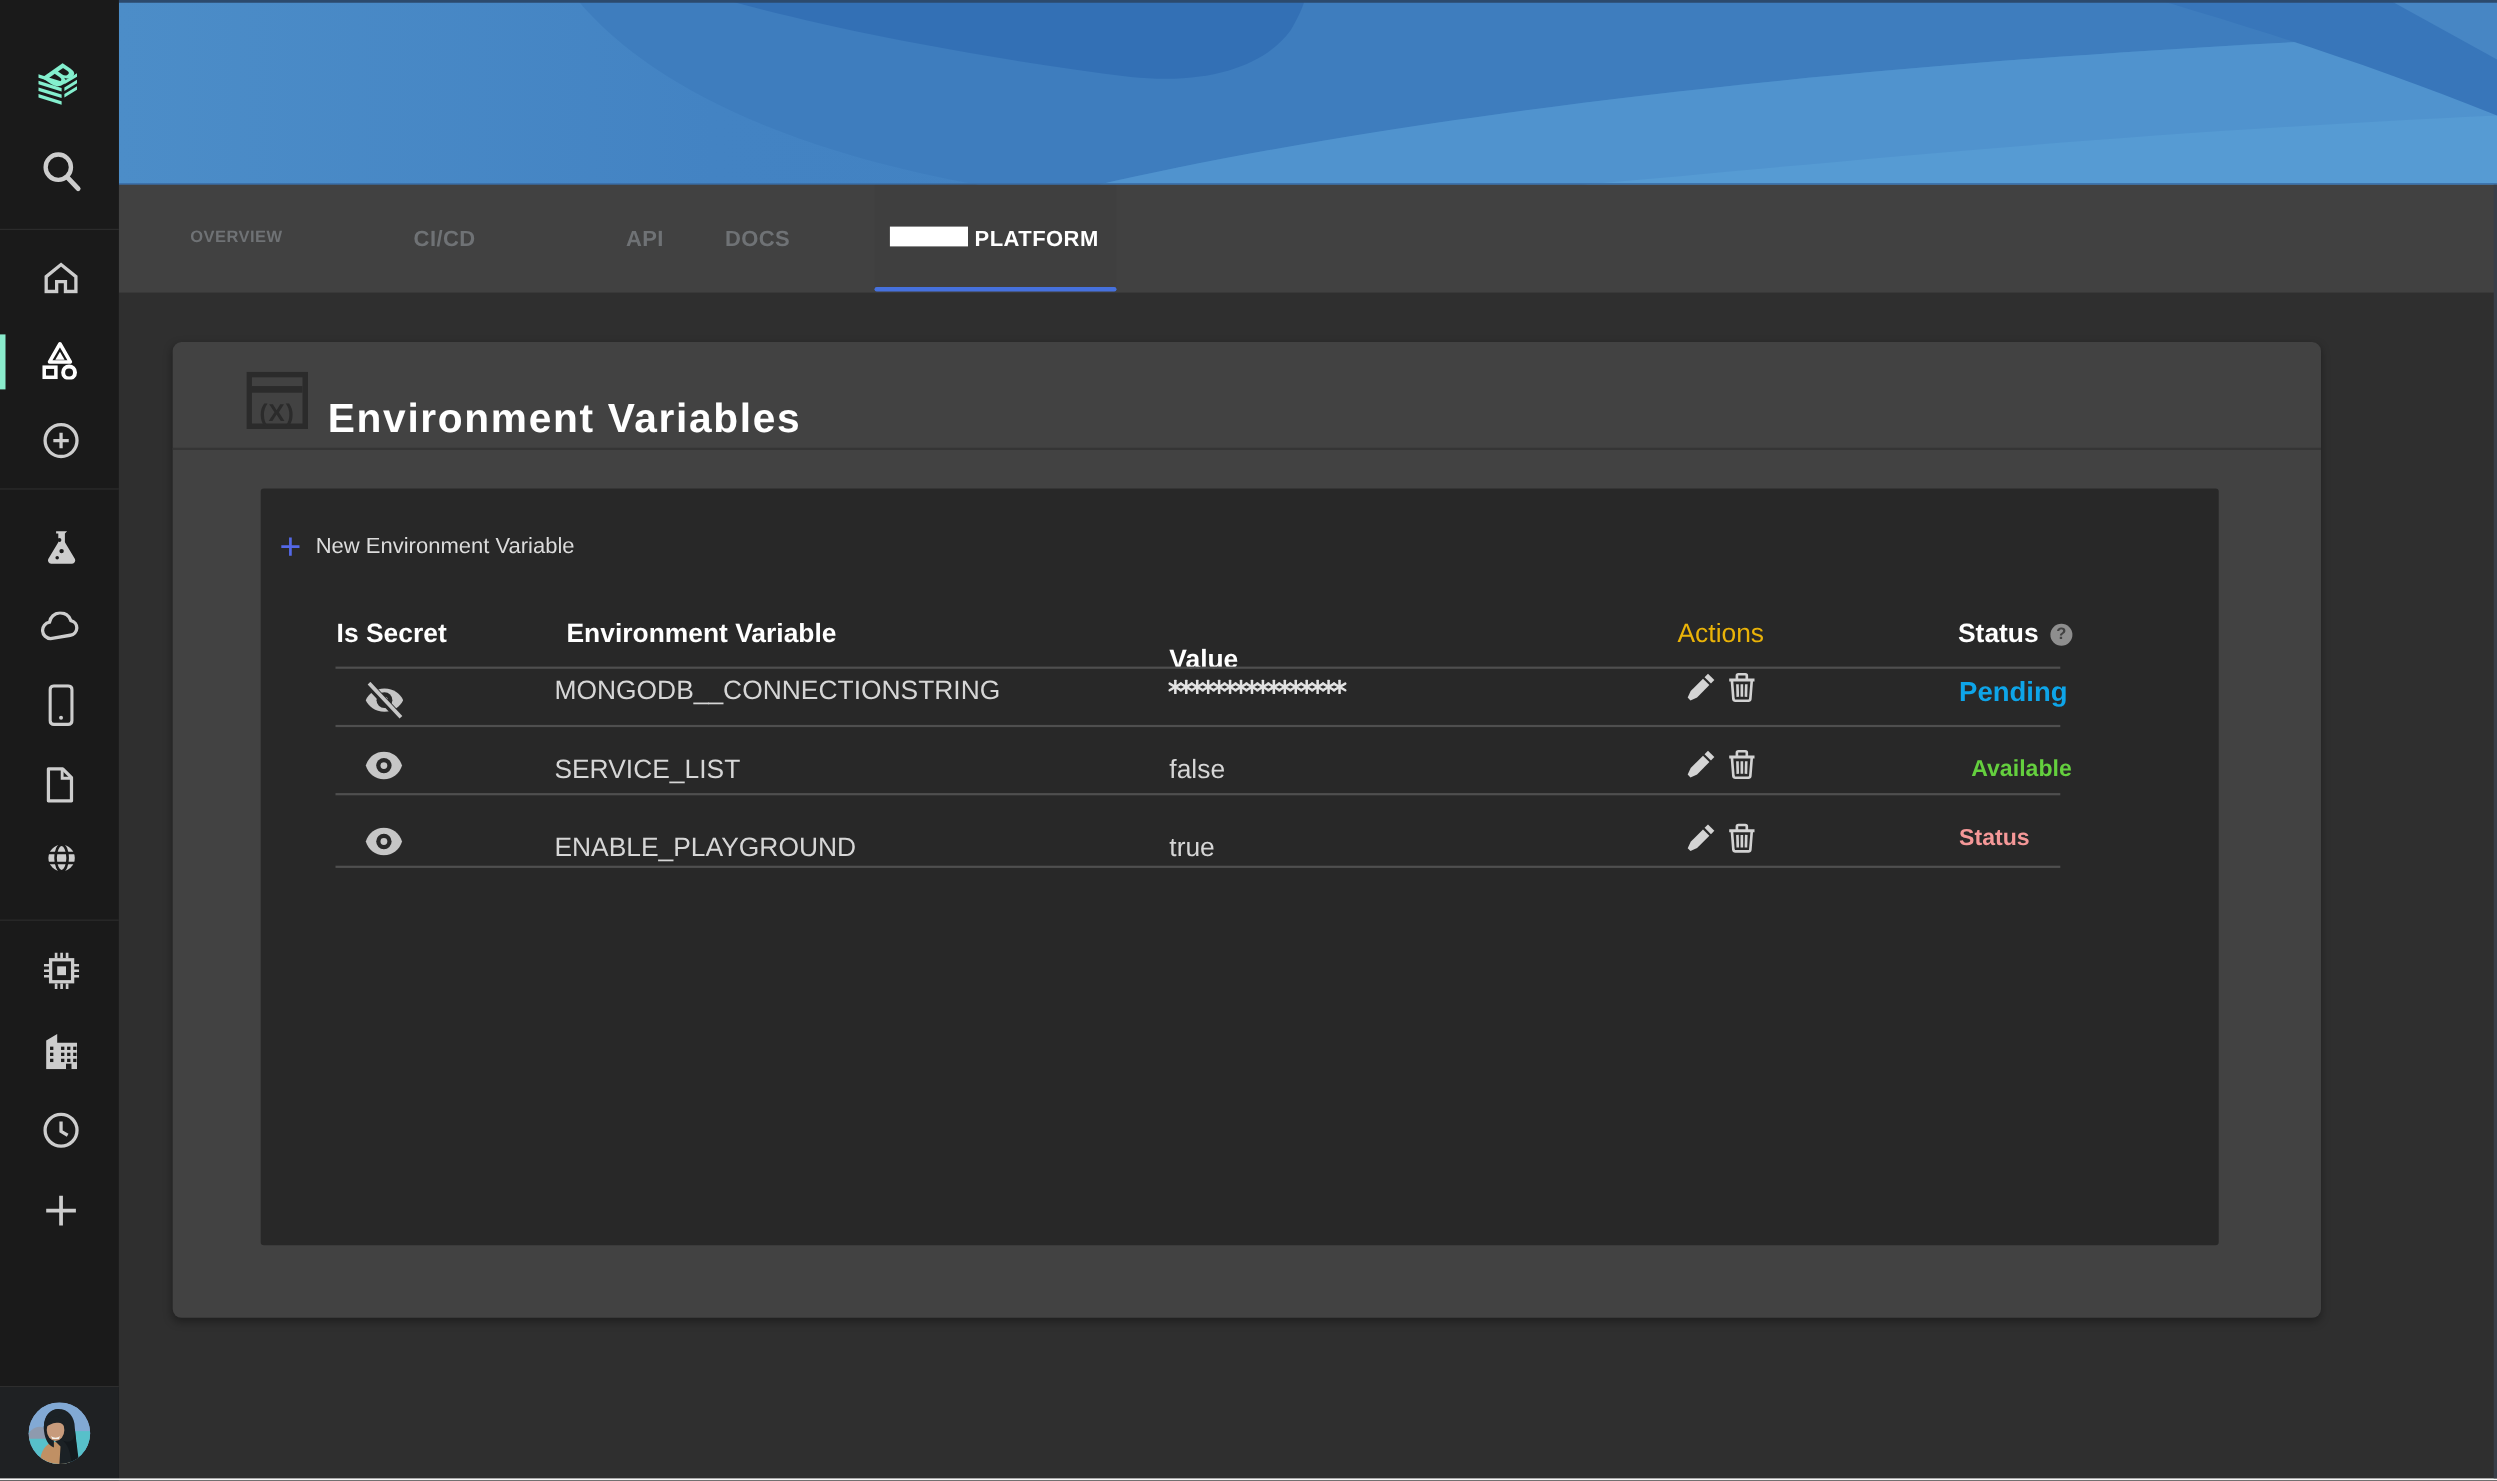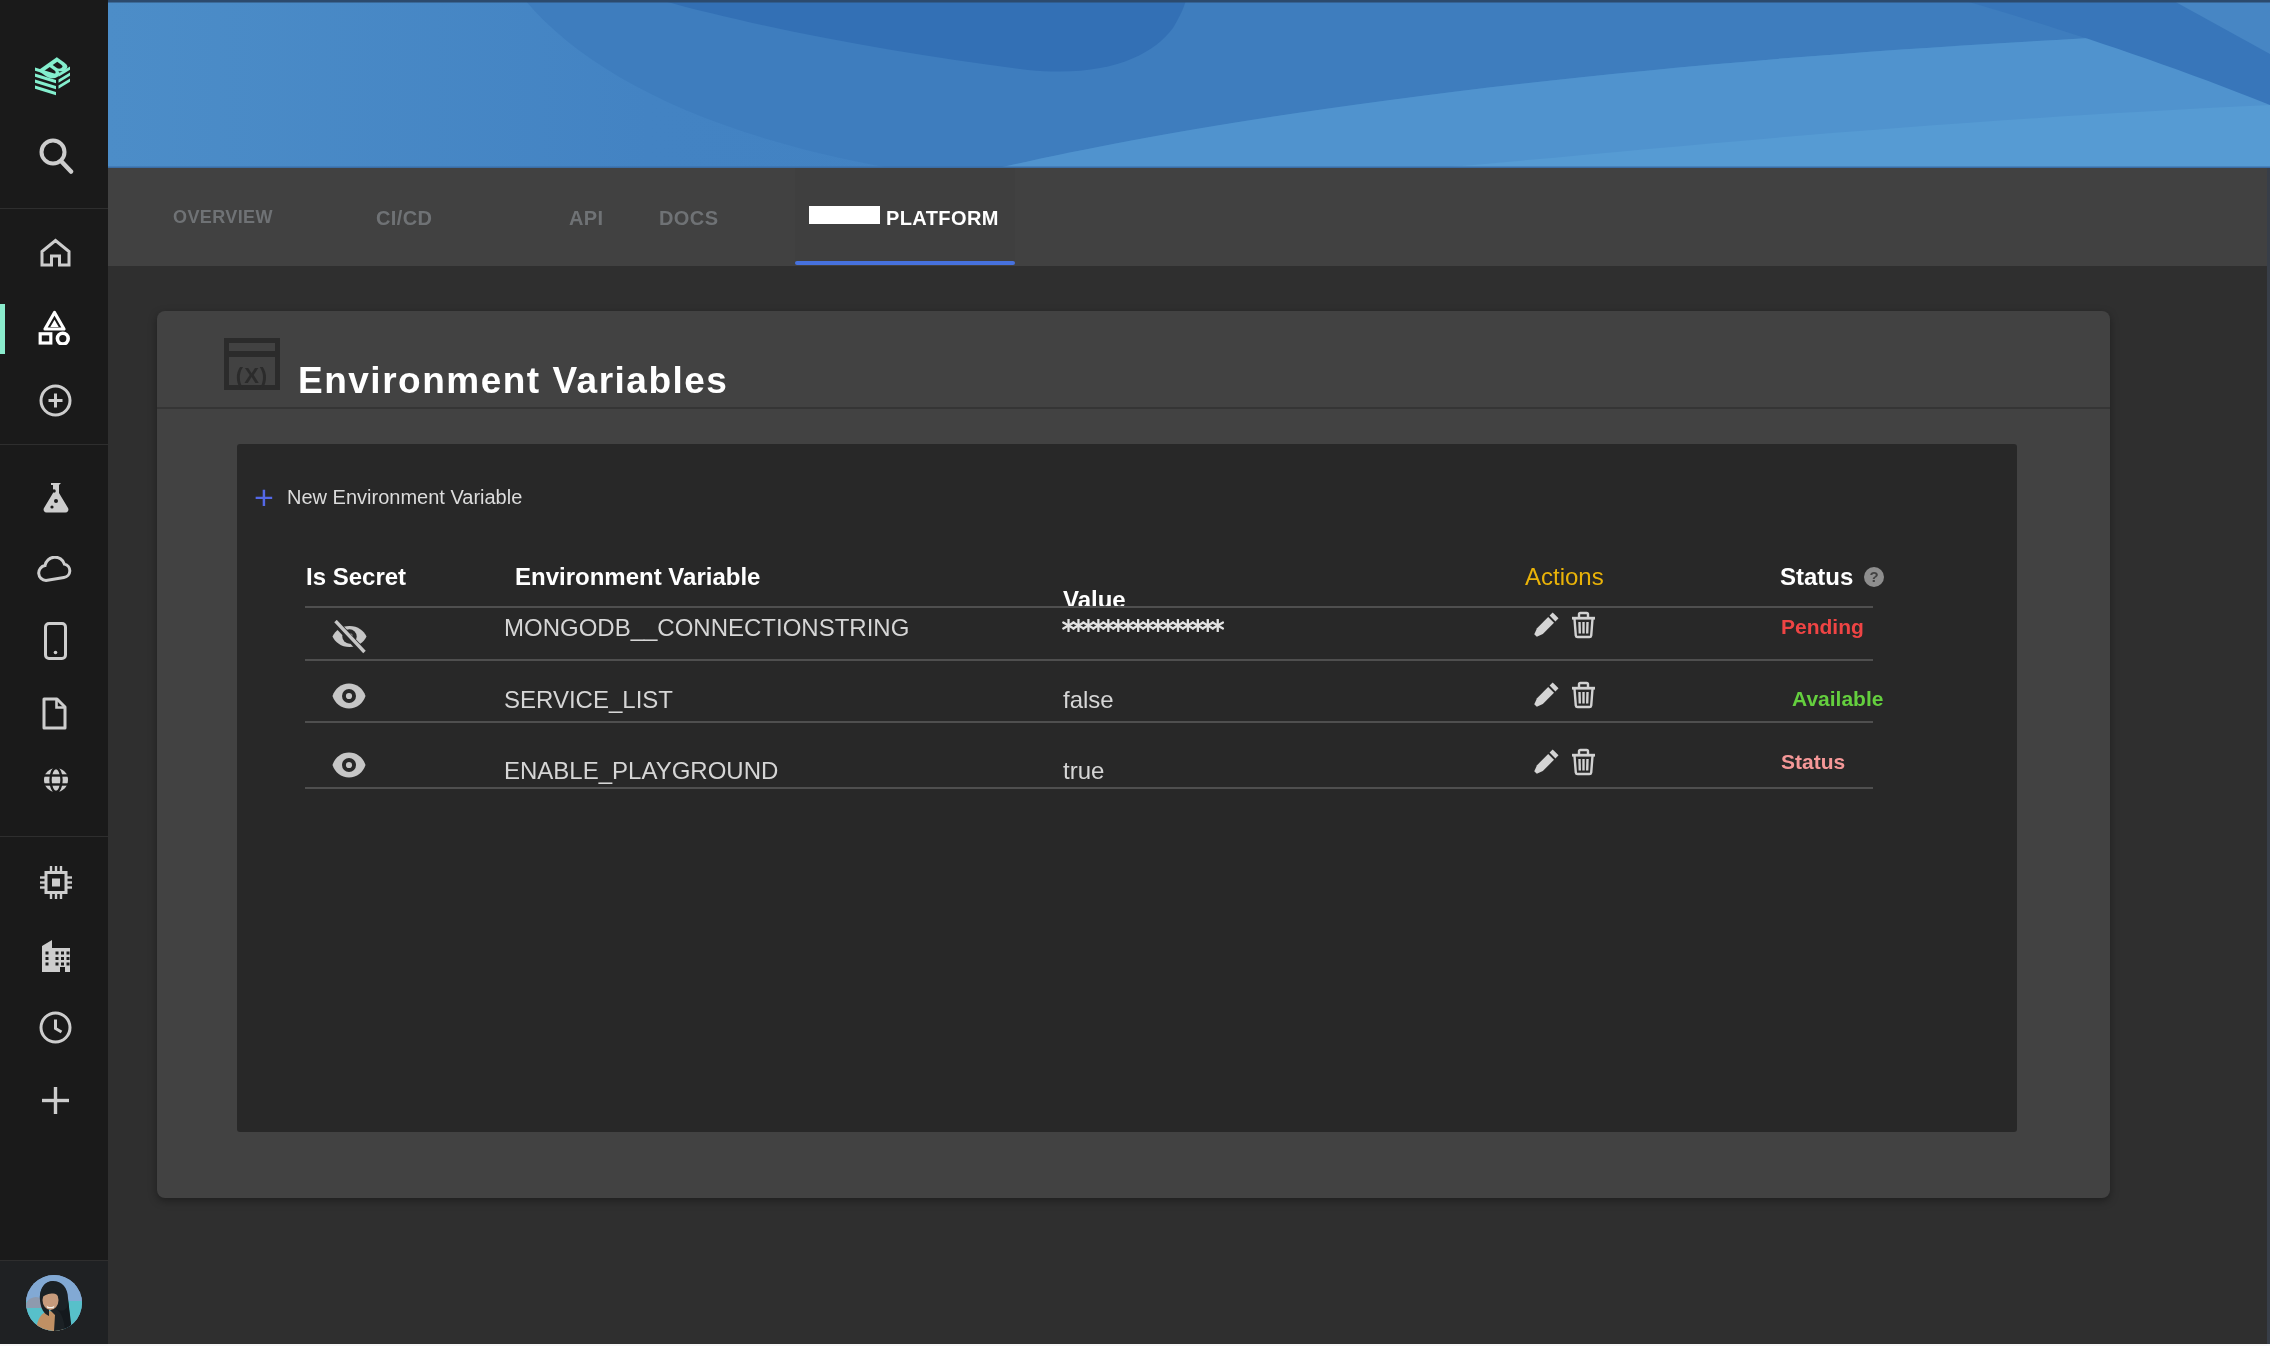--- a/index.html
+++ b/index.html
@@ -40,21 +40,21 @@
 
   <path d="M 2064,0 L 2162,0 L 2162,54 Z" fill="#4786c4"></path>
 
   <rect x="0" y="0" width="2162" height="2.5" fill="#2c4a6d"></rect>
   <rect x="0" y="166.5" width="2162" height="1.5" fill="#3a6da6"></rect>
   </svg>
 </div>
 
 <div class="abs" style="left:108px; top:168px; width:2162px; height:98px; background:#414141;"></div>
 <div class="abs" style="left:795px; top:168px; width:220px; height:94px; background:rgba(0,0,0,0.025);"></div>
-<div class="txt" style="left:173px; top:207px; font-size:18px; font-weight:bold; letter-spacing:0.4px; color:#6f7275;">OVERVIEW</div>
+<div class="txt" style="left:173px; top:207px; font-size:15px; font-weight:bold; letter-spacing:0.4px; color:#6f7275;">OVERVIEW</div>
 <div class="txt" style="left:376px; top:207px; font-size:20px; font-weight:bold; letter-spacing:0.4px; color:#6f7275;">CI/CD</div>
 <div class="txt" style="left:533px; top:207px; font-size:20px; font-weight:bold; letter-spacing:0.4px; color:#6f7275;margin-left:36px;">API</div>
 <div class="txt" style="left:659px; top:207px; font-size:20px; font-weight:bold; letter-spacing:0.4px; color:#6f7275;">DOCS</div>
 <div class="abs" style="left:809px; top:206px; width:71px; height:18px; background:#ffffff;"></div>
 <div class="txt" style="left:886px; top:207px; font-size:20px; font-weight:bold; letter-spacing:0.4px; color:#ffffff;">PLATFORM</div>
 <div class="abs" style="left:795px; top:261px; width:220px; height:4px; background:#4671dd; border-radius:2px;"></div>
 
 <div class="abs" style="left:157px; top:311px; width:1953px; height:887px; background:#424242; border-radius:8px; box-shadow:0 3px 8px rgba(0,0,0,0.35);"></div>
 
 <div class="abs" style="left:224px; top:338px; width:56px; height:52px;">
@@ -134,21 +134,21 @@
     <g fill="none" stroke="#d2d2d2" stroke-width="2.4">
       <path d="M4.5 8 L5.8 24.5 A 1.8 1.8 0 0 0 7.6 26 L19.4 26 A 1.8 1.8 0 0 0 21.2 24.5 L22.5 8"></path>
       <line x1="2" y1="7.2" x2="25" y2="7.2" stroke-width="2.8"></line>
       <path d="M9 6.5 L9 3.4 A 1.4 1.4 0 0 1 10.4 2 L16.6 2 A 1.4 1.4 0 0 1 18 3.4 L18 6.5"></path>
       <line x1="9.5" y1="11" x2="9.8" y2="22.5"></line>
       <line x1="13.5" y1="11" x2="13.5" y2="22.5"></line>
       <line x1="17.5" y1="11" x2="17.2" y2="22.5"></line>
     </g>
   </svg>
 </div>
-<div class="txt" style="left:1781px; top:615px; font-size:21px; font-weight:bold; color:#ef4444;">Pending</div>
+<div class="txt" style="left:1781px; top:615px; font-size:25px; font-weight:bold; color:#0ea5e9;">Pending</div>
 
 <div class="abs" style="left:332px; top:683px; width:34px; height:26px;">
   <svg width="34" height="26" viewBox="0 0 34 26">
     <path d="M17 0.5 C 25,0.5 31,5.5 33.5,13 C 31,20.5 25,25.5 17 25.5 C 9,25.5 3,20.5 0.5,13 C 3,5.5 9,0.5 17,0.5 Z" fill="#c6c6c6"></path>
     <circle cx="17" cy="13" r="7" fill="#282828"></circle>
     <circle cx="17" cy="13" r="3.1" fill="#c6c6c6"></circle>
   </svg>
 </div>
 <div class="txt" style="left:504px; top:686px; font-size:24px; color:#d6d6d6;">SERVICE_LIST</div>
 <div class="txt" style="left:1063px; top:686px; font-size:24px; color:#d6d6d6;">false</div>

